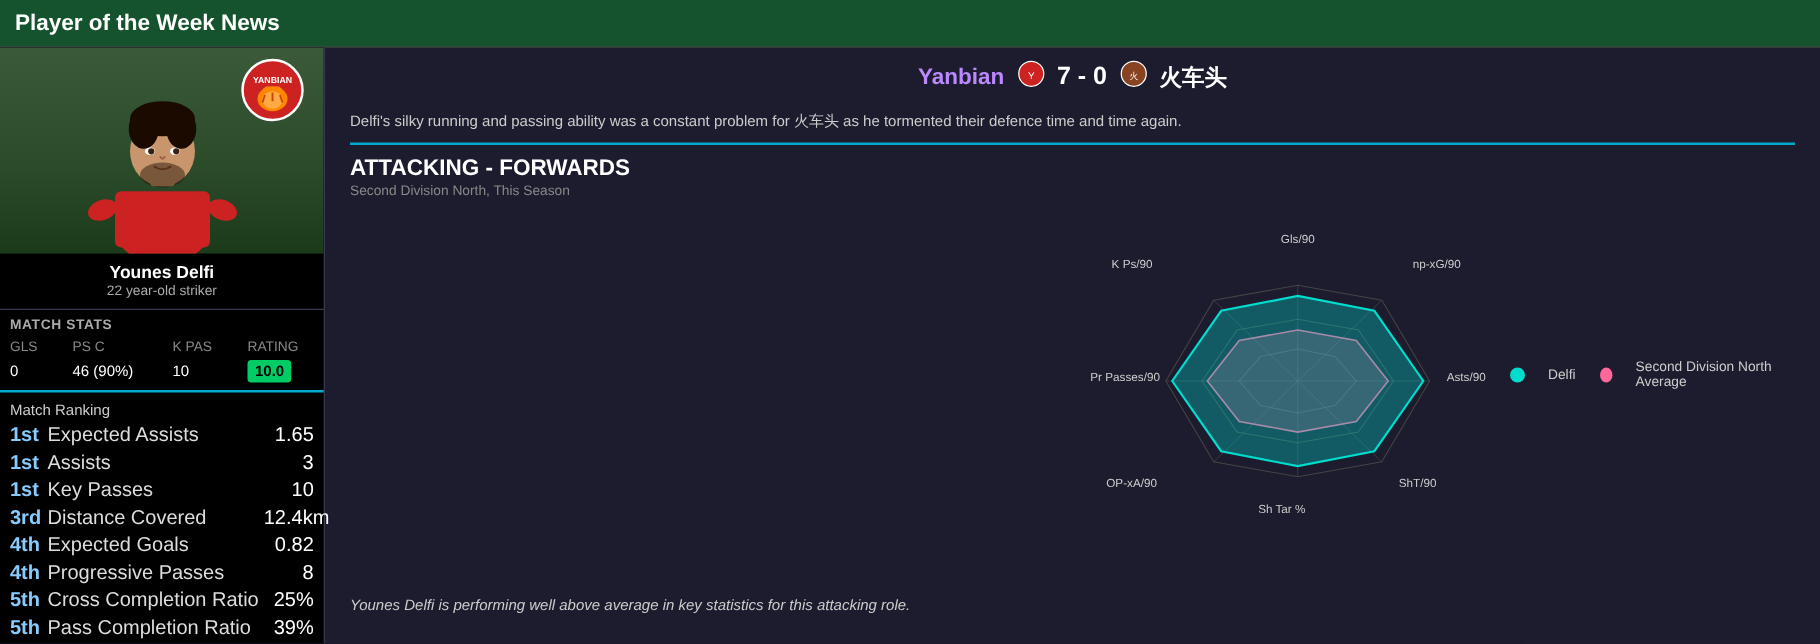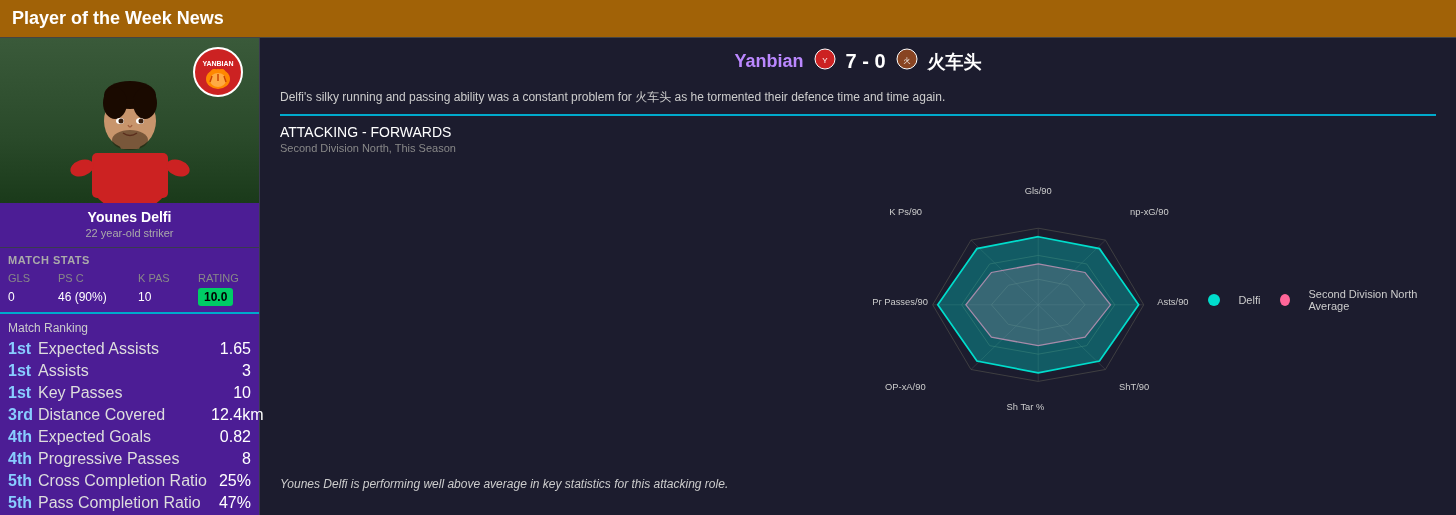--- a/index.html
+++ b/index.html
@@ -13,39 +13,39 @@
       overflow: hidden;
     }
     .page-container {
       width: 1456px;
       height: 515px;
       background: #1c1c2e;
       display: flex;
       flex-direction: column;
     }
     .header {
-      background: #a16207;
+      background: #14532d;
       padding: 8px 12px;
       border-bottom: 1px solid #444;
     }
     .header h1 {
       color: #ffffff;
       font-size: 18px;
       font-weight: bold;
     }
     .content {
       display: flex;
       flex: 1;
       overflow: hidden;
     }
     
     .left-panel {
       width: 260px;
       min-width: 260px;
-      background: #4c1d95;
+      background: #000000;
       border-right: 1px solid #3a3a4e;
       display: flex;
       flex-direction: column;
     }
     .player-photo-area {
       background: #2a3a2a;
       height: 165px;
       display: flex;
       align-items: center;
       justify-content: center;
@@ -173,22 +173,22 @@
       flex: 1;
       padding: 0 20px;
       gap: 20px;
     }
     .stats-section {
       flex: 1;
       display: flex;
       flex-direction: column;
     }
     .attacking-title {
-      font-size: 14px;
-      font-weight: normal;
+      font-size: 18px;
+      font-weight: bold;
       color: #fff;
       margin-bottom: 2px;
     }
     .attacking-sub {
       font-size: 11px;
       color: #888;
       margin-bottom: 8px;
     }
     .radar-container {
       flex: 1;
@@ -352,21 +352,21 @@
         <span class="ranking-value">8</span>
       </div>
       <div class="ranking-row">
         <span class="ranking-pos">5th</span>
         <span class="ranking-label">Cross Completion Ratio</span>
         <span class="ranking-value">25%</span>
       </div>
       <div class="ranking-row">
         <span class="ranking-pos">5th</span>
         <span class="ranking-label">Pass Completion Ratio</span>
-        <span class="ranking-value">47%</span>
+        <span class="ranking-value">39%</span>
       </div>
     </div>
 
     <div class="right-panel">
 
       <div class="match-header">
         <span class="team-name-home">Yanbian</span>
 
         <span>
           <svg width="22" height="22" viewBox="0 0 22 22">

